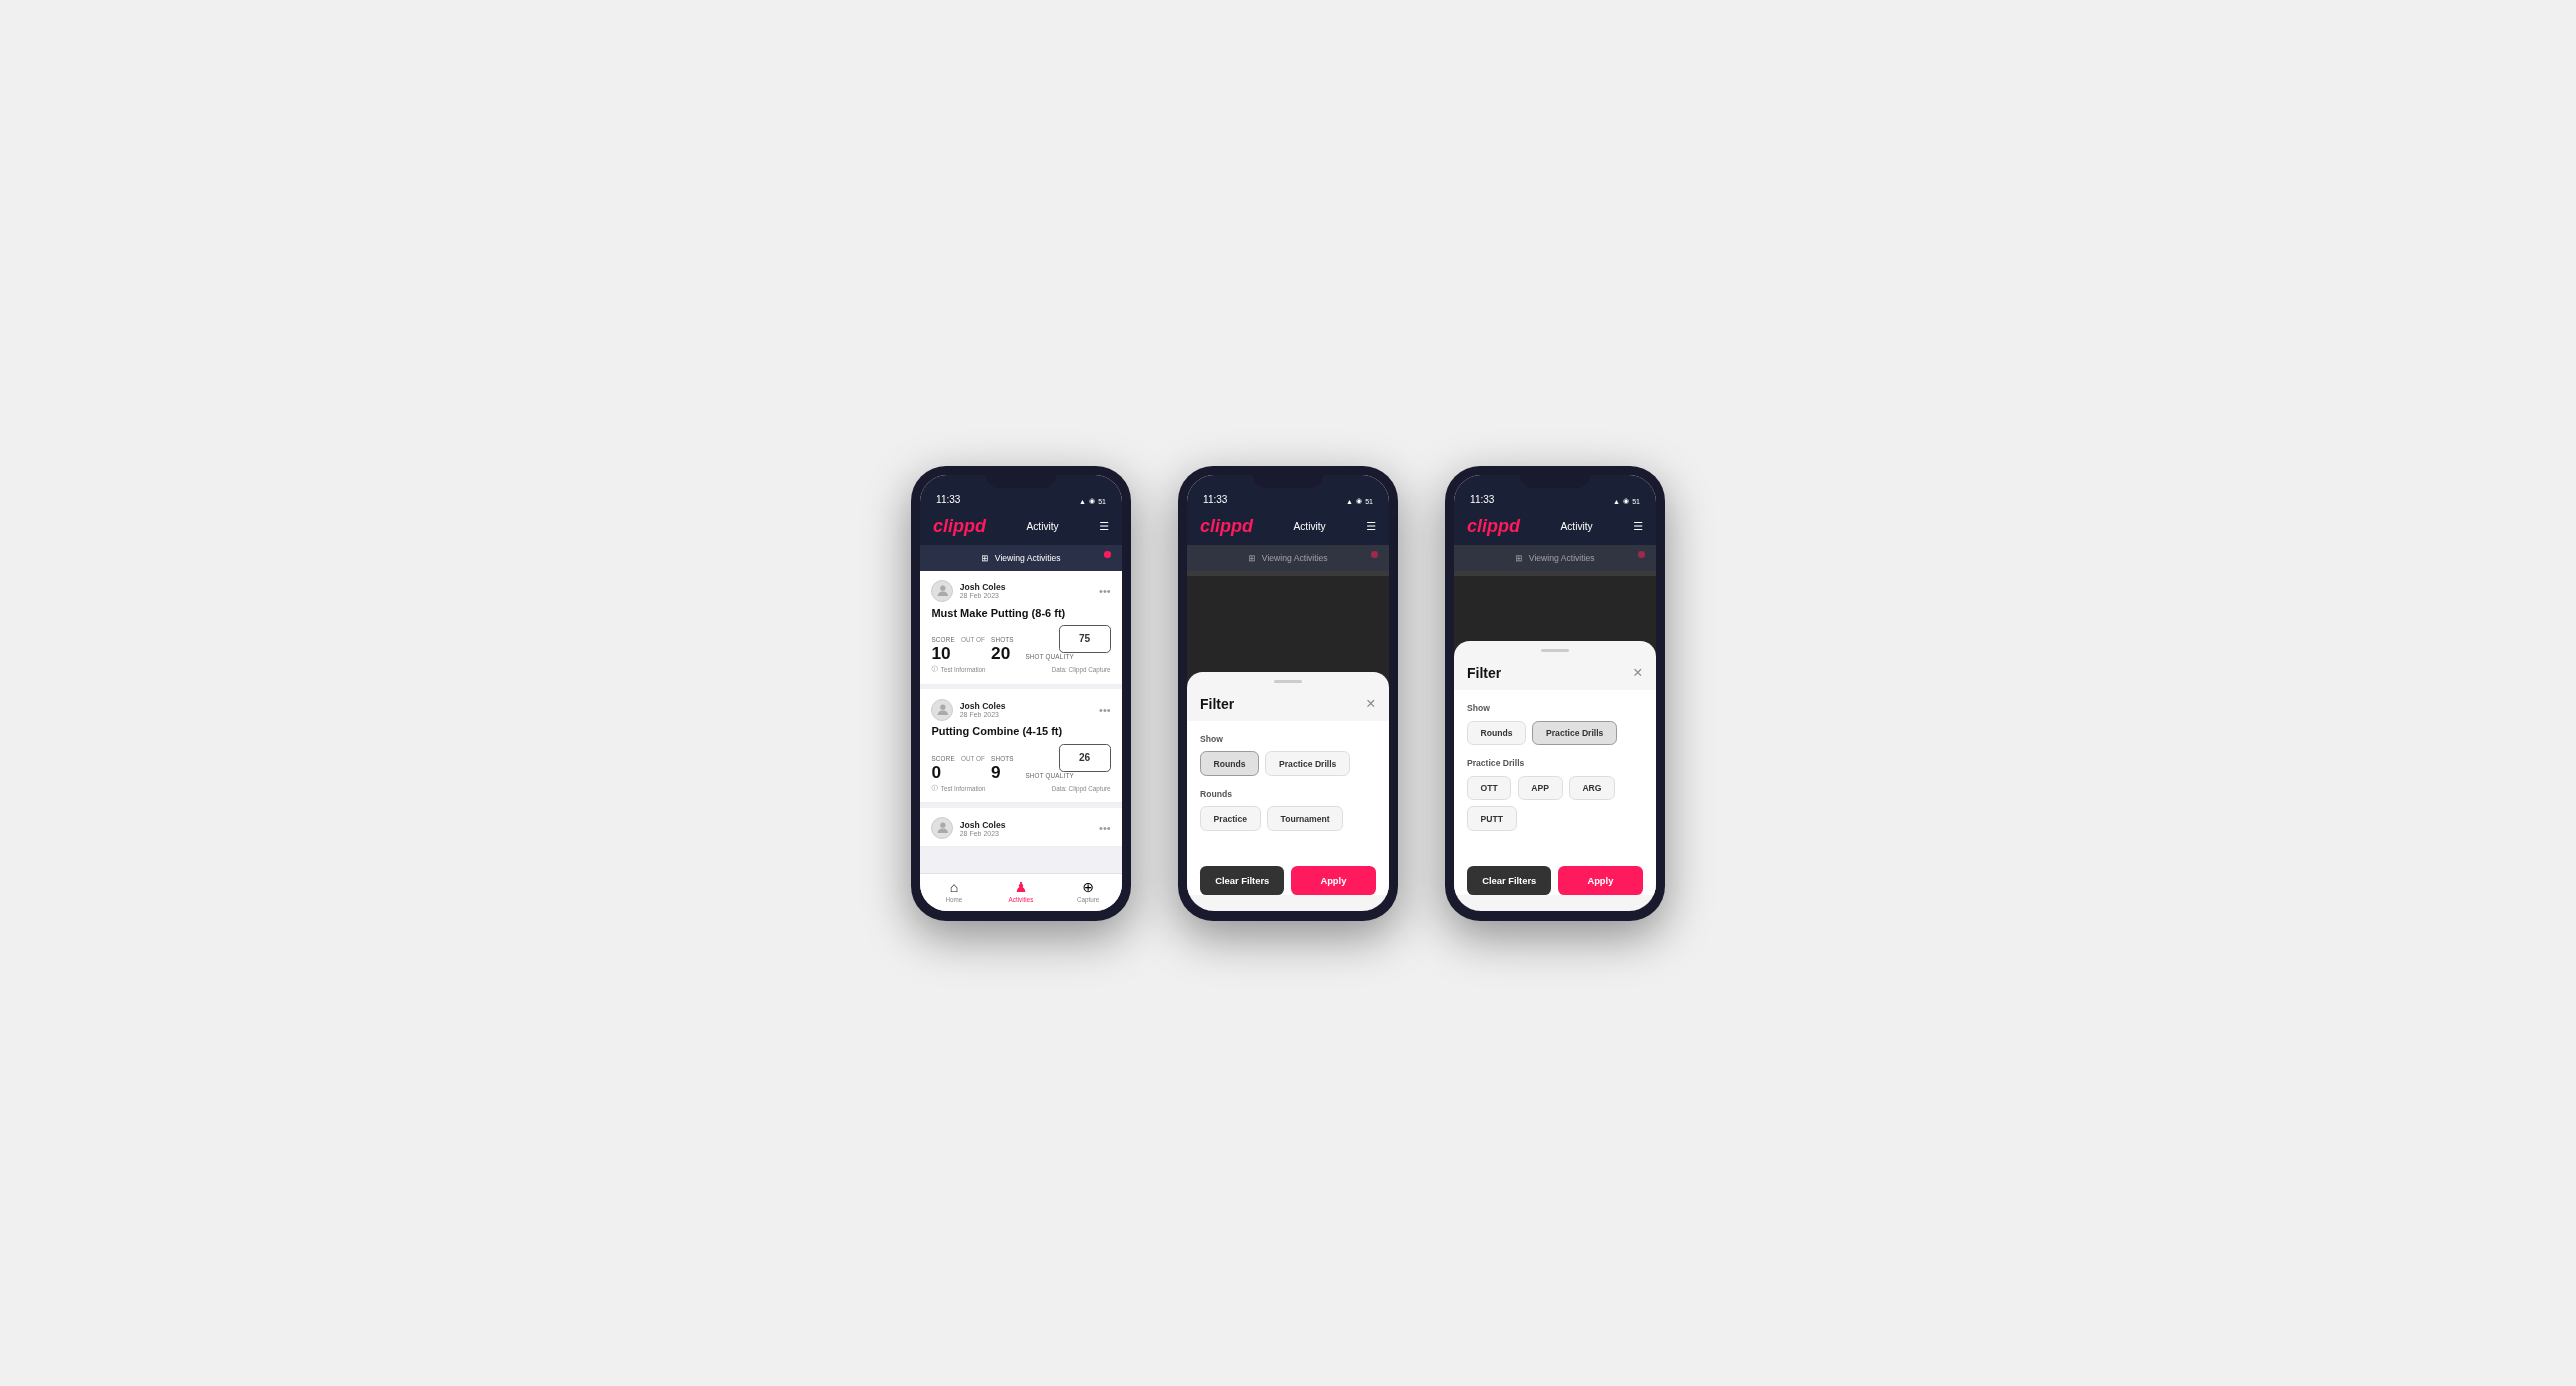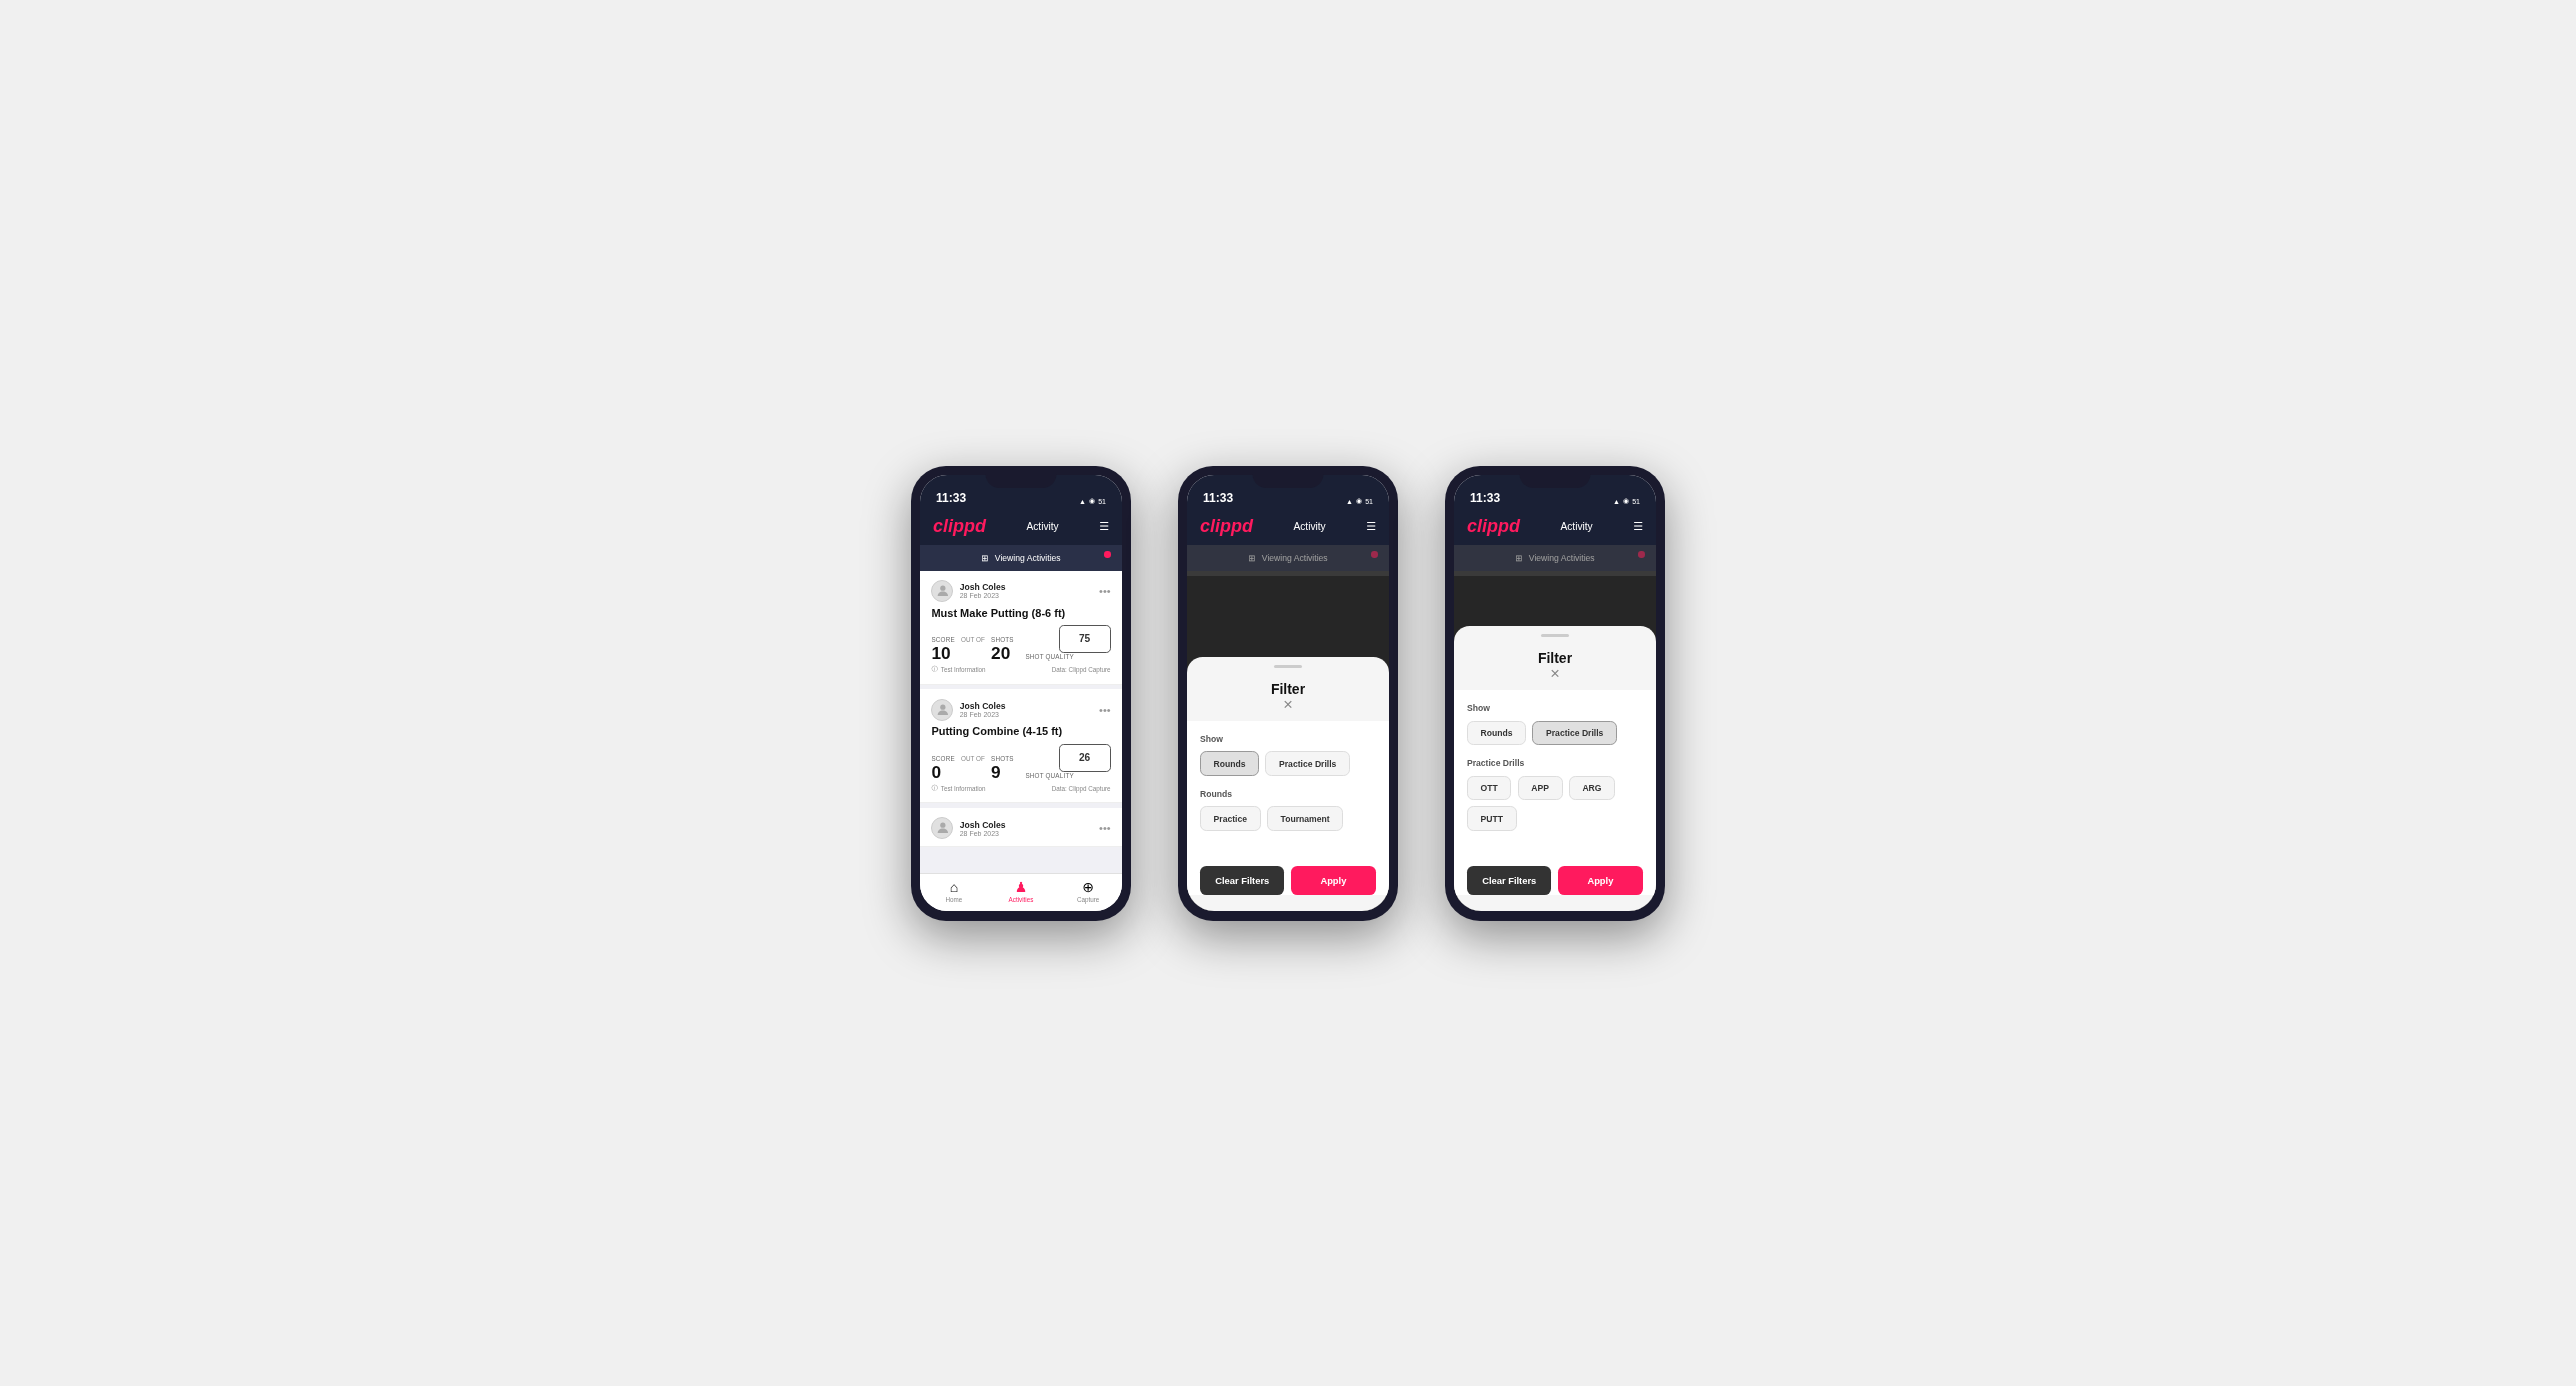--- a/index.html
+++ b/index.html
@@ -57,22 +57,22 @@
       height: 35px;
       background: #1a2035;
       display: flex;
       align-items: flex-end;
       justify-content: space-between;
       padding: 0 15.7px 4.7px;
       flex-shrink: 0;
     }
     .status-time {
       color: #fff;
-      font-size: 12px;
-      font-weight: 700;
+      font-size: 10px;
+      font-weight: 400;
     }
     .status-icons {
       display: flex;
       gap: 3.1px;
       align-items: center;
     }
     .status-icons span {
       color: #fff;
       font-size: 7px;
     }
@@ -303,21 +303,20 @@
       background: #ccc;
       border-radius: 1.6px;
       margin: 7.8px auto 6.3px;
     }
     .sheet-header {
       display: flex;
       align-items: center;
       justify-content: space-between;
       padding: 6.3px 12.6px 9.4px;
       background: #f5f5f5;
-      flex-direction: column;
     }
     .sheet-title {
       font-size: 14px;
       font-weight: 700;
       color: #111;
     }
     .sheet-close {
       color: #888;
       font-size: 12.6px;
       cursor: pointer;

